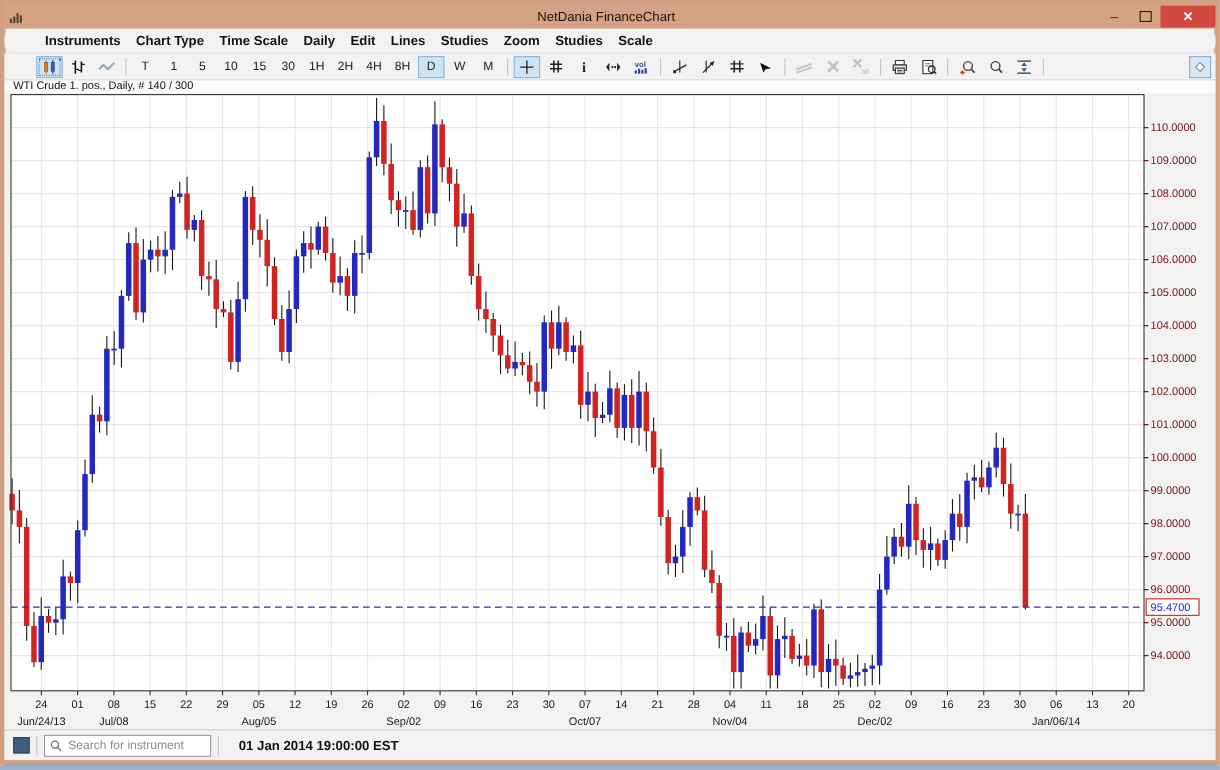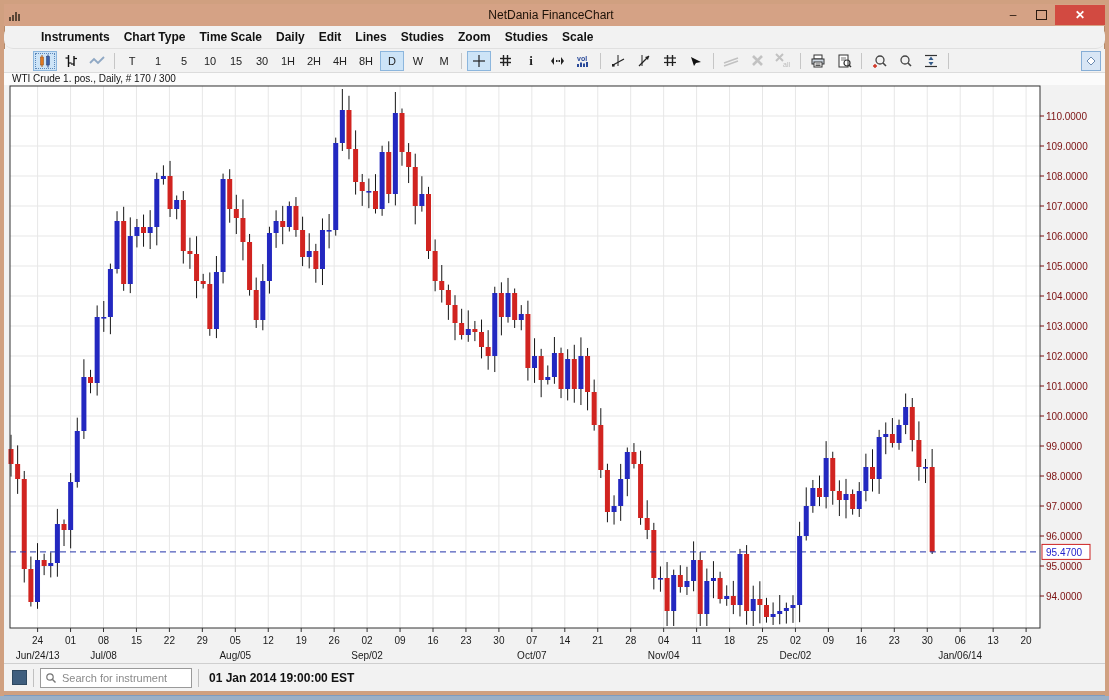--- a/index.html
+++ b/index.html
@@ -48,21 +48,21 @@
   
   #bottombar{height:27px;background:#f2f2f2;border-top:1px solid #cfcfcf;display:flex;
              align-items:center;padding-left:8px;}
   #status-square{width:13px;height:13px;background:#3f5e7e;border:1px solid #2e4860;}
   .bb-sep{width:1px;height:18px;background:#c0c0c0;margin:0 6px;}
   #search-box{width:142px;height:18px;background:#fff;border:1px solid #9a9a9a;display:flex;
               align-items:center;padding:0 4px;}
   #search-input{border:none;outline:none;width:100%;font-size:11px;color:#444;
                 font-family:Liberation Sans, sans-serif;background:transparent;}
   #search-input::placeholder{color:#8a8a8a;}
-  #status-time{font-size:12px;font-weight:bold;color:#111;margin-left:4px;white-space:nowrap;text-align:center;}
+  #status-time{font-size:12px;font-weight:bold;color:#111;margin-left:12px;white-space:nowrap;text-align:center;}
   svg text{font-family:"Liberation Sans",sans-serif;}
 </style>
 </head>
 <body>
 
 <div id="window">
 
   <div id="titlebar">
     <svg id="app-icon" viewBox="0 0 16 14">
       <rect x="1" y="9" width="2" height="4" fill="#5a4636"></rect>
@@ -255,21 +255,21 @@
     </div>
     <div class="tb-sep"></div>
     <div id="toolbar-right-icon">
       <svg width="10" height="10" viewBox="0 0 10 10">
         <path d="M1 5 L5 1 L9 5 L5 9 Z" fill="#fff" stroke="#6a8ab0"></path>
       </svg>
     </div>
   </div>
 
   <div id="chart-label-strip">
-    <span>WTI Crude 1. pos., Daily, # 170 / 300</span>
+    <span>WTI Crude 1. pos., Daily, # 140 / 300</span>
   </div>
 
   <div id="chart-wrap">
     <svg id="chart-svg" width="1101" height="578">
         <rect x="6" y="1" width="1030" height="542" fill="#ffffff"></rect>
         <line x1="33.6" y1="1" x2="33.6" y2="543" stroke="#e7e7e7"></line>
         <line x1="66.55000000000001" y1="1" x2="66.55000000000001" y2="543" stroke="#e7e7e7"></line>
         <line x1="99.5" y1="1" x2="99.5" y2="543" stroke="#e7e7e7"></line>
         <line x1="132.45000000000002" y1="1" x2="132.45000000000002" y2="543" stroke="#e7e7e7"></line>
         <line x1="165.4" y1="1" x2="165.4" y2="543" stroke="#e7e7e7"></line>

